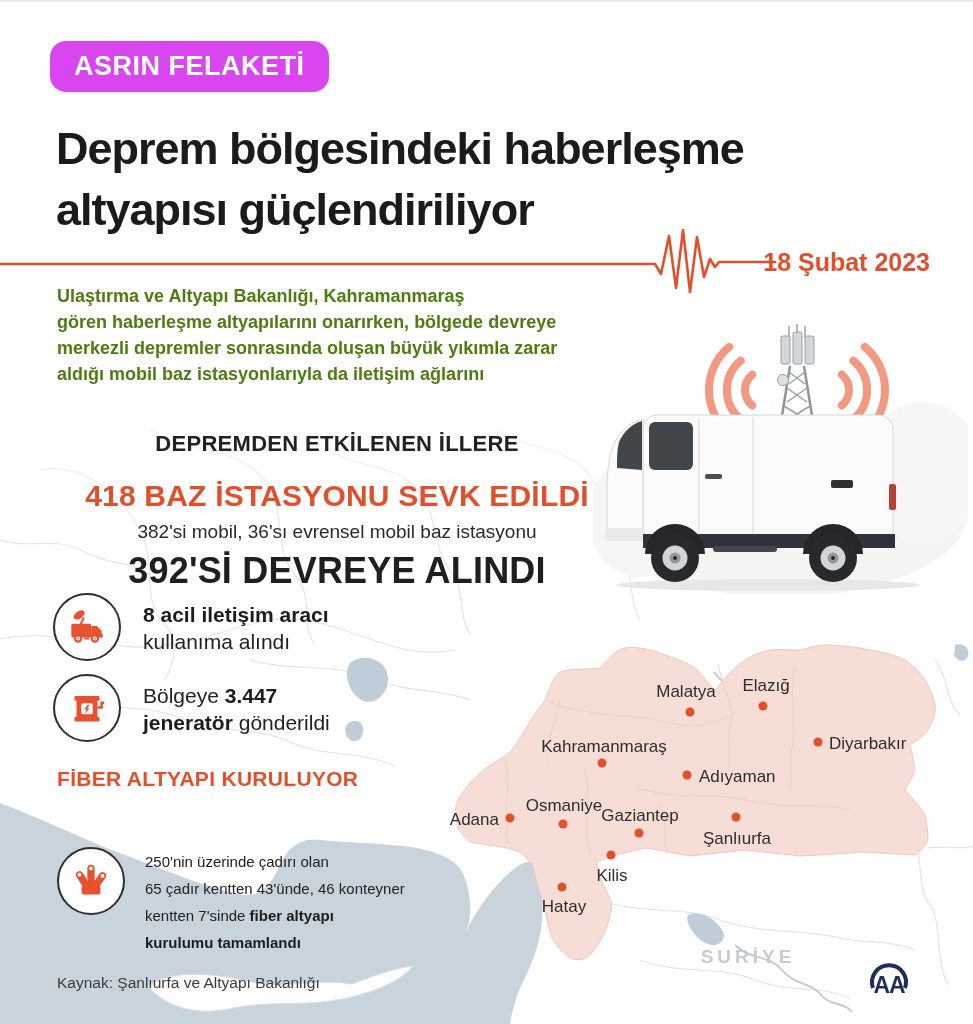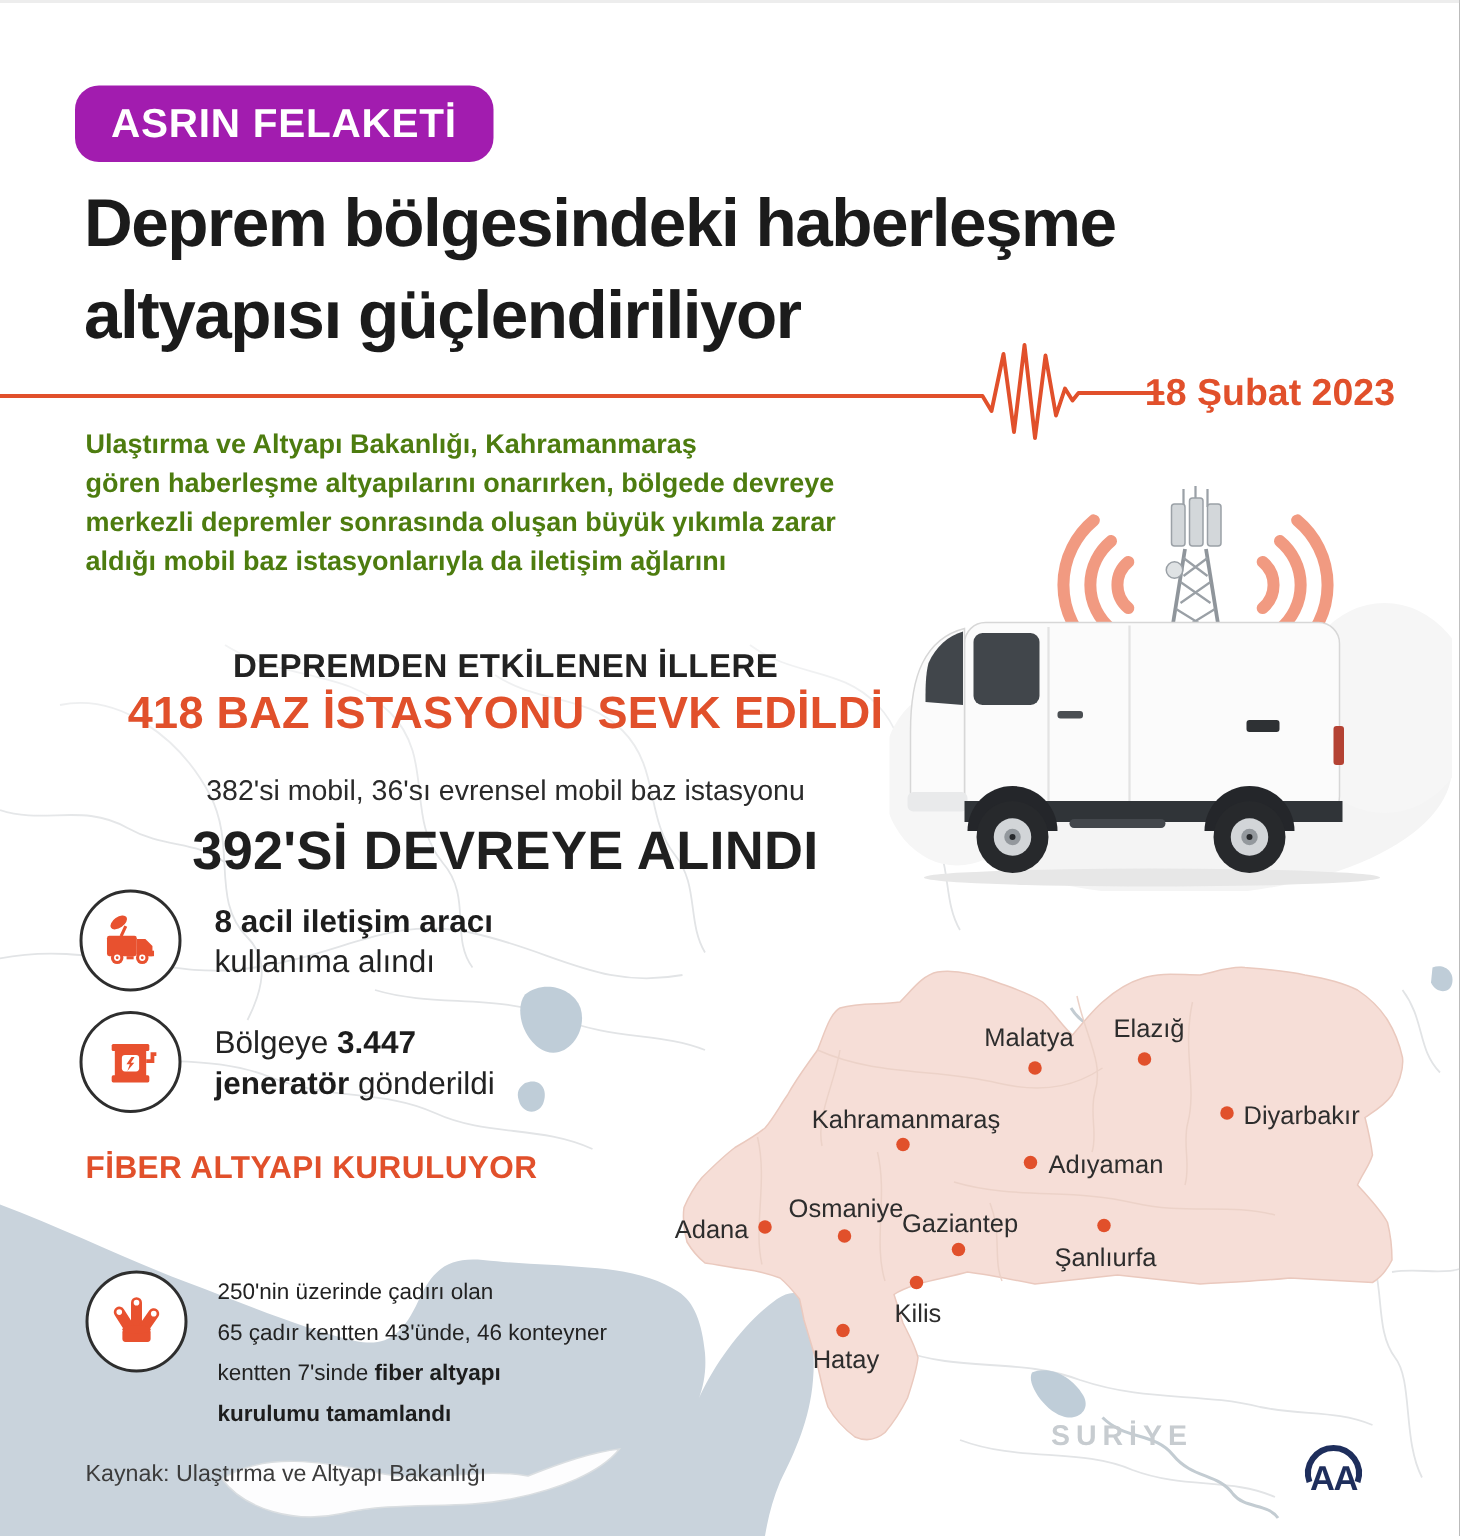--- a/index.html
+++ b/index.html
@@ -8,40 +8,40 @@
     font-family:"Liberation Sans",sans-serif;color:#1d1d1d;margin:0 auto;
   }
   .topline{position:absolute;top:0;left:0;width:100%;height:2px;background:#ededed;}
   .map-svg,.van-svg,.logo-svg,.seismo-svg{position:absolute;display:block;}
   .map-svg{left:0;top:0;width:973px;height:1024px;}
   .van-svg{left:593px;top:322px;width:375px;height:272px;}
   .seismo-svg{left:0;top:228px;width:973px;height:80px;}
   .logo-svg{left:866px;top:956px;width:46px;height:46px;}
 
   .badge{
-    position:absolute;left:50px;top:57px;background:#a21caf;color:#fff;
+    position:absolute;left:50px;top:41px;background:#d946ef;color:#fff;
     font-size:27px;font-weight:bold;letter-spacing:.5px;
     padding:10px 24px;border-radius:16px;
   }
   .title{
     position:absolute;left:56px;top:118px;width:860px;
     font-size:45px;line-height:61px;font-weight:bold;letter-spacing:-1px;color:#1b1b1b;
   }
   .date{
     position:absolute;right:43px;top:248px;color:#e1502b;
     font-size:25px;font-weight:bold;
   }
   .intro{
     position:absolute;left:57px;top:283px;width:560px;
     font-size:18px;line-height:26px;font-weight:bold;color:#4d7c0f;
   }
   .stats{position:absolute;left:57px;top:431px;width:560px;text-align:center;}
   .stats .s-head{font-size:22px;font-weight:bold;color:#222;letter-spacing:.3px;}
-  .stats .s-highlight{font-size:30px;font-weight:bold;color:#e1502b;margin-top:2px;letter-spacing:.2px;}
-  .stats .s-detail{font-size:19px;color:#2a2a2a;margin-top:24px;}
+  .stats .s-highlight{font-size:30px;font-weight:bold;color:#e1502b;margin-top:22px;letter-spacing:.2px;}
+  .stats .s-detail{font-size:19px;color:#2a2a2a;margin-top:8px;}
   .stats .s-result{font-size:36px;font-weight:bold;color:#1f1f1f;margin-top:7px;letter-spacing:.2px;}
 
   .fact-circle{
     position:absolute;width:68px;height:68px;border-radius:50%;
     background:#fff;border:2.5px solid #2e2e2e;box-sizing:border-box;
     display:flex;align-items:center;justify-content:center;
   }
   .fc1{left:53px;top:593px;}
   .fc2{left:53px;top:674px;}
   .fc3{left:57px;top:847px;}
@@ -357,20 +357,20 @@
           <circle cx="82" cy="236" r="5.5" fill="#93989d"></circle>
           <circle cx="82" cy="236" r="2" fill="#27292c"></circle>
         <circle cx="240" cy="236" r="24" fill="#27292c"></circle>
           <circle cx="240" cy="236" r="12.5" fill="#d2d5d8"></circle>
           <circle cx="240" cy="236" r="5.5" fill="#93989d"></circle>
           <circle cx="240" cy="236" r="2" fill="#27292c"></circle>
       </g>
     </g>
   </svg>
 
-  <div class="source">Kaynak: Ulaştırma ve Altyapı Bakanlığı</div>
+  <div class="source">Kaynak: Şanlıurfa ve Altyapı Bakanlığı</div>
 
   <svg class="logo-svg" viewBox="0 0 46 46" aria-hidden="true">
     <path d="M7,32 A17,17 0 1 1 39,32" fill="none" stroke="#1e2e5c" stroke-width="4"></path>
     <text x="23" y="37" text-anchor="middle" font-family="Liberation Sans, sans-serif" font-size="23" font-weight="bold" fill="#1e2e5c" letter-spacing="-1">AA</text>
   </svg>
 
 </div>
 
 </body></html>

